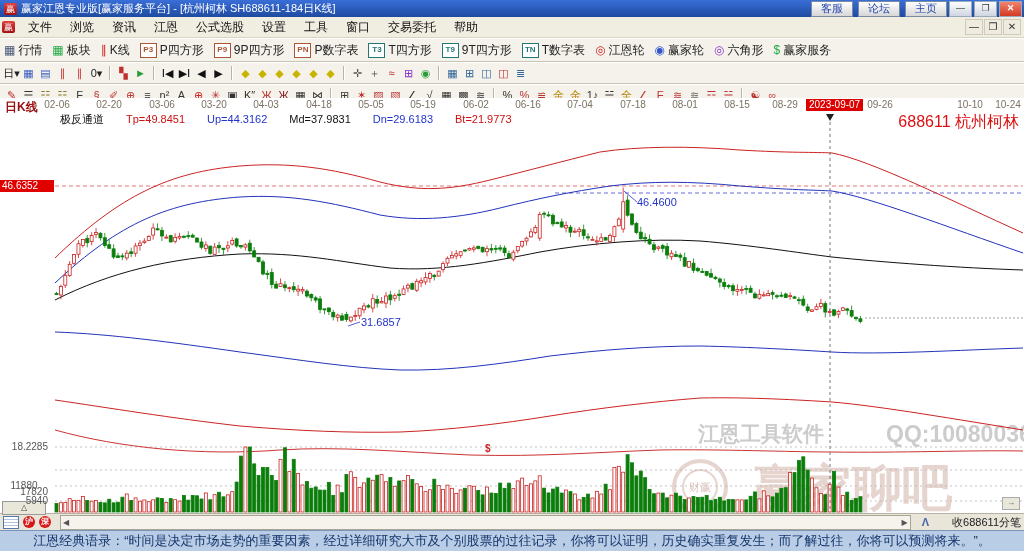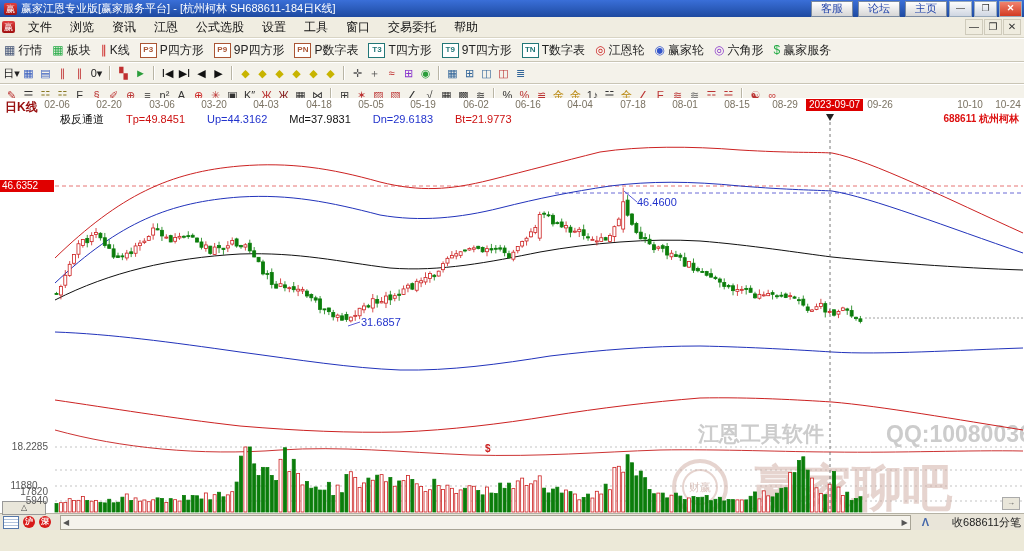--- a/index.html
+++ b/index.html
@@ -29,21 +29,21 @@
   .tbsep{display:inline-block;width:1px;height:14px;background:#b9b5a5;border-right:1px solid #fff;margin:0 4px;}
   
   #chartbg{position:absolute;left:0;top:98px;width:1024px;height:415px;background:#fff;}
   #chartsvg{position:absolute;left:0;top:98px;width:1024px;height:415px;}
   .periodlabel{position:absolute;left:5px;top:99px;font-size:12px;font-weight:bold;color:#991111;z-index:3;}
   #dateaxis{position:absolute;left:0;top:99px;width:1024px;height:12px;z-index:3;}
   .dlabel{position:absolute;top:0;transform:translateX(-50%);font-size:10px;color:#7a7262;white-space:nowrap;}
   .cursordate{position:absolute;left:806px;top:0;height:12px;line-height:12px;background:#dd0000;color:#fff;font-size:10px;padding:0 3px;z-index:4;}
   #indrow{position:absolute;left:60px;top:112px;height:13px;z-index:3;font-size:11px;white-space:nowrap;}
   #indrow span{margin-right:22px;}
-  .stocklabel{position:absolute;right:5px;top:112px;font-size:10px;font-weight:bold;color:#dd1111;z-index:3;}
+  .stocklabel{position:absolute;right:5px;top:112px;font-size:16px;font-weight:normal;color:#dd1111;z-index:3;}
   .pricetag{position:absolute;left:0;top:180px;width:52px;height:12px;line-height:12px;background:#e00000;color:#fff;font-size:10px;padding-left:2px;z-index:3;}
   .anno{position:absolute;font-size:11px;color:#2233cc;z-index:3;white-space:nowrap;}
   .vlabel{position:absolute;left:0;width:48px;text-align:right;font-size:10px;color:#555;z-index:3;}
   .expandbtn{position:absolute;left:2px;top:501px;width:42px;height:12px;border:1px solid #999;background:#e9e6da;font-size:8px;line-height:11px;text-align:center;color:#444;z-index:3;}
   .minibtn{position:absolute;left:1002px;top:497px;width:16px;height:11px;border:1px solid #aaa;background:#e9e6da;font-size:8px;line-height:10px;text-align:center;color:#555;z-index:3;}
   
   .statusbar{position:absolute;left:0;top:513px;width:1024px;height:17px;background:#e9e5d9;border-top:1px solid #b5b2a5;display:flex;align-items:center;font-size:11px;padding:0 3px;box-sizing:border-box;}
   .sicon{display:inline-block;margin-right:4px;}
   .gridicon{width:14px;height:11px;background:repeating-linear-gradient(#fff,#fff 2px,#6688bb 3px),#fff;border:1px solid #5577aa;}
   .cicon{width:12px;height:12px;border-radius:50%;background:#d81818;color:#fff;font-size:8px;line-height:12px;text-align:center;font-weight:bold;}
@@ -239,21 +239,21 @@
   <span class="dlabel" style="left: 57px;">02-06</span>
       <span class="dlabel" style="left: 109px;">02-20</span>
       <span class="dlabel" style="left: 162px;">03-06</span>
       <span class="dlabel" style="left: 214px;">03-20</span>
       <span class="dlabel" style="left: 266px;">04-03</span>
       <span class="dlabel" style="left: 319px;">04-18</span>
       <span class="dlabel" style="left: 371px;">05-05</span>
       <span class="dlabel" style="left: 423px;">05-19</span>
       <span class="dlabel" style="left: 476px;">06-02</span>
       <span class="dlabel" style="left: 528px;">06-16</span>
-      <span class="dlabel" style="left: 580px;">04-04</span>
+      <span class="dlabel" style="left: 580px;">07-04</span>
       <span class="dlabel" style="left: 633px;">07-18</span>
       <span class="dlabel" style="left: 685px;">08-01</span>
       <span class="dlabel" style="left: 737px;">08-15</span>
       <span class="dlabel" style="left: 785px;">08-29</span>
       <span class="dlabel" style="left: 880px;">09-26</span>
       <span class="dlabel" style="left: 970px;">10-10</span>
       <span class="dlabel" style="left: 1008px;">10-24</span>
     </div>
 
   <svg id="chartsvg" viewBox="0 98 1024 415">
@@ -848,18 +848,21 @@
     <span class="sicon cicon">沪</span>
     <span class="sicon cicon">深</span>
     <span class="sscroll">
         <span>◀</span>
         <span>▶</span>
       </span>
     <span class="antenna">Λ</span>
     <span class="tickname">收688611分笔</span>
   </div>
 
+  <div class="quotebar">
+    <span>江恩经典语录：“时间是决定市场走势的重要因素，经过详细研究大市及个别股票的过往记录，你将可以证明，历史确实重复发生；而了解过往，你将可以预测将来。”。</span>
+  </div>
 
 <span class="vlabel" style="top: 441px;">18.2285</span>
     <span class="vlabel" style="top: 464px; margin-top: 22px;">17820</span>
     <span class="vlabel" style="top: 480px; text-align: center;">11880</span>
     <span class="vlabel" style="top: 495px;">5940</span>
   </div>
 
 </body></html>

